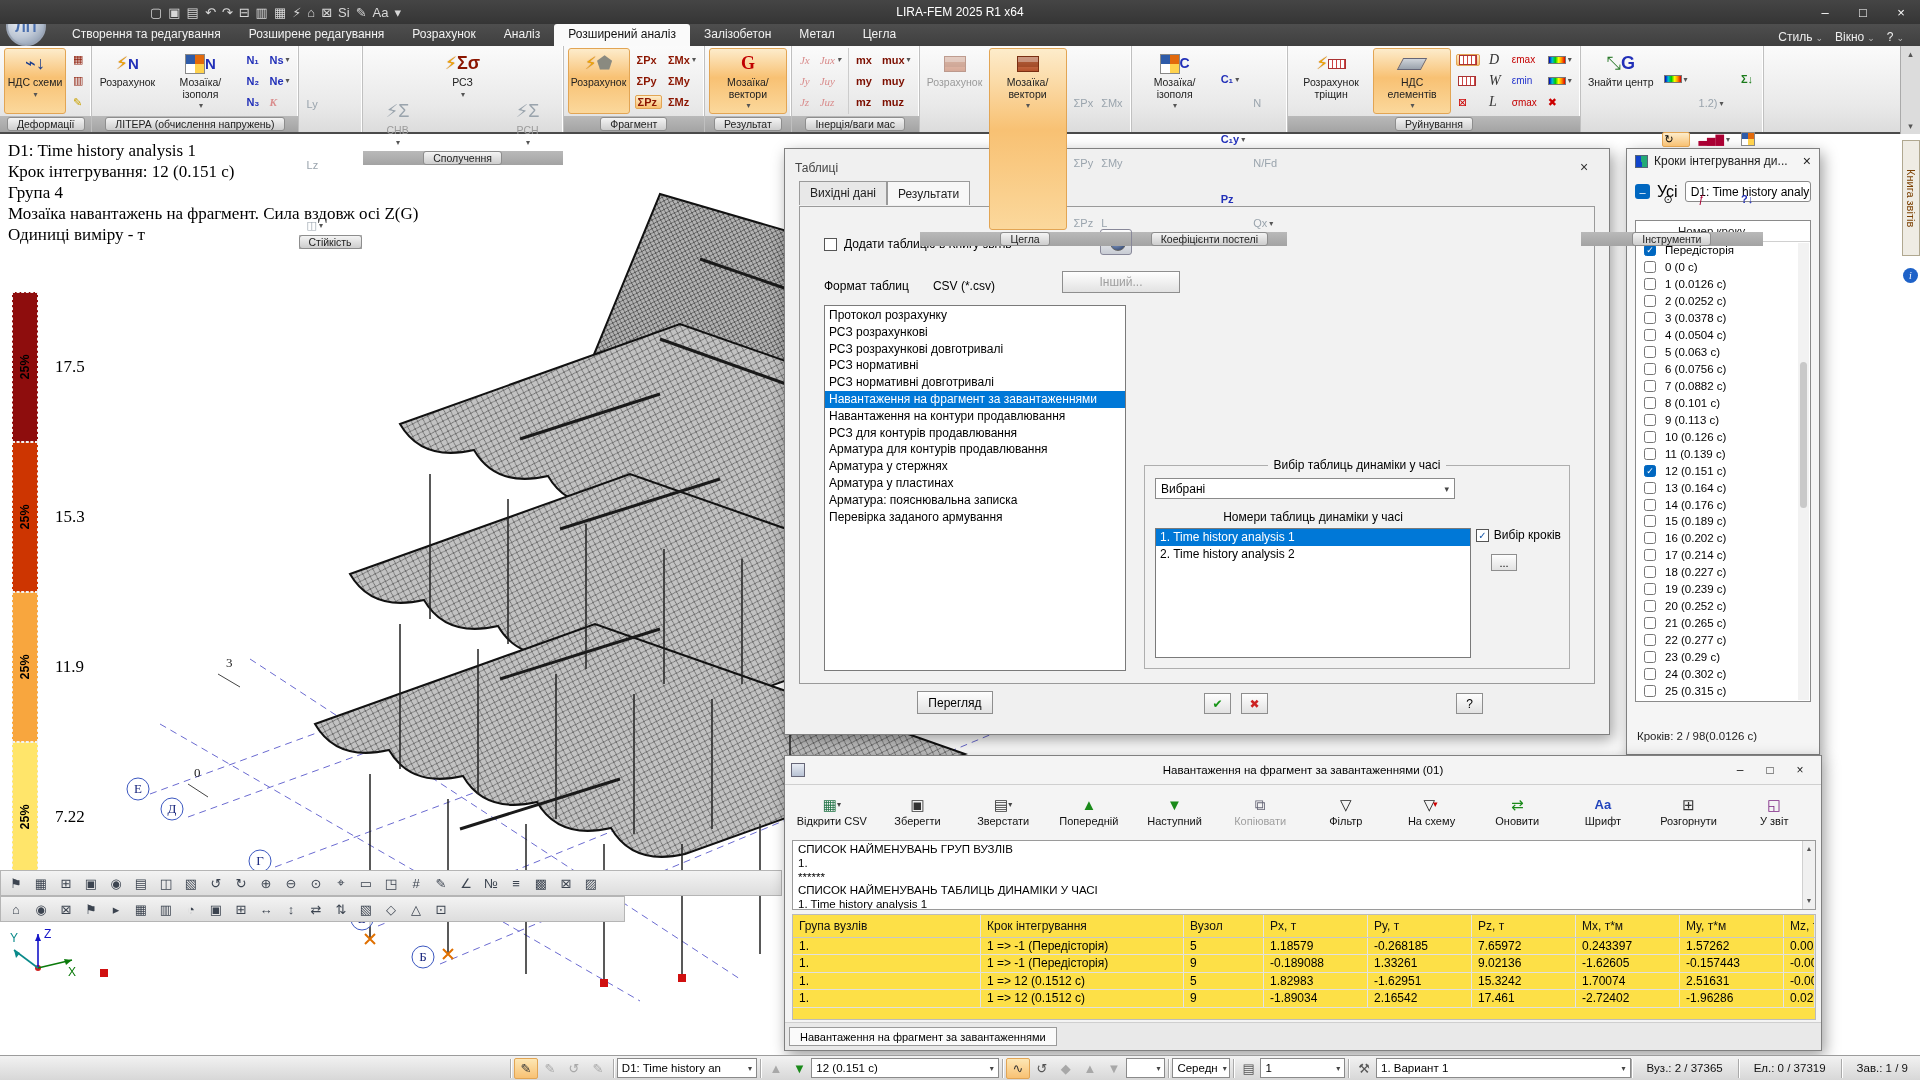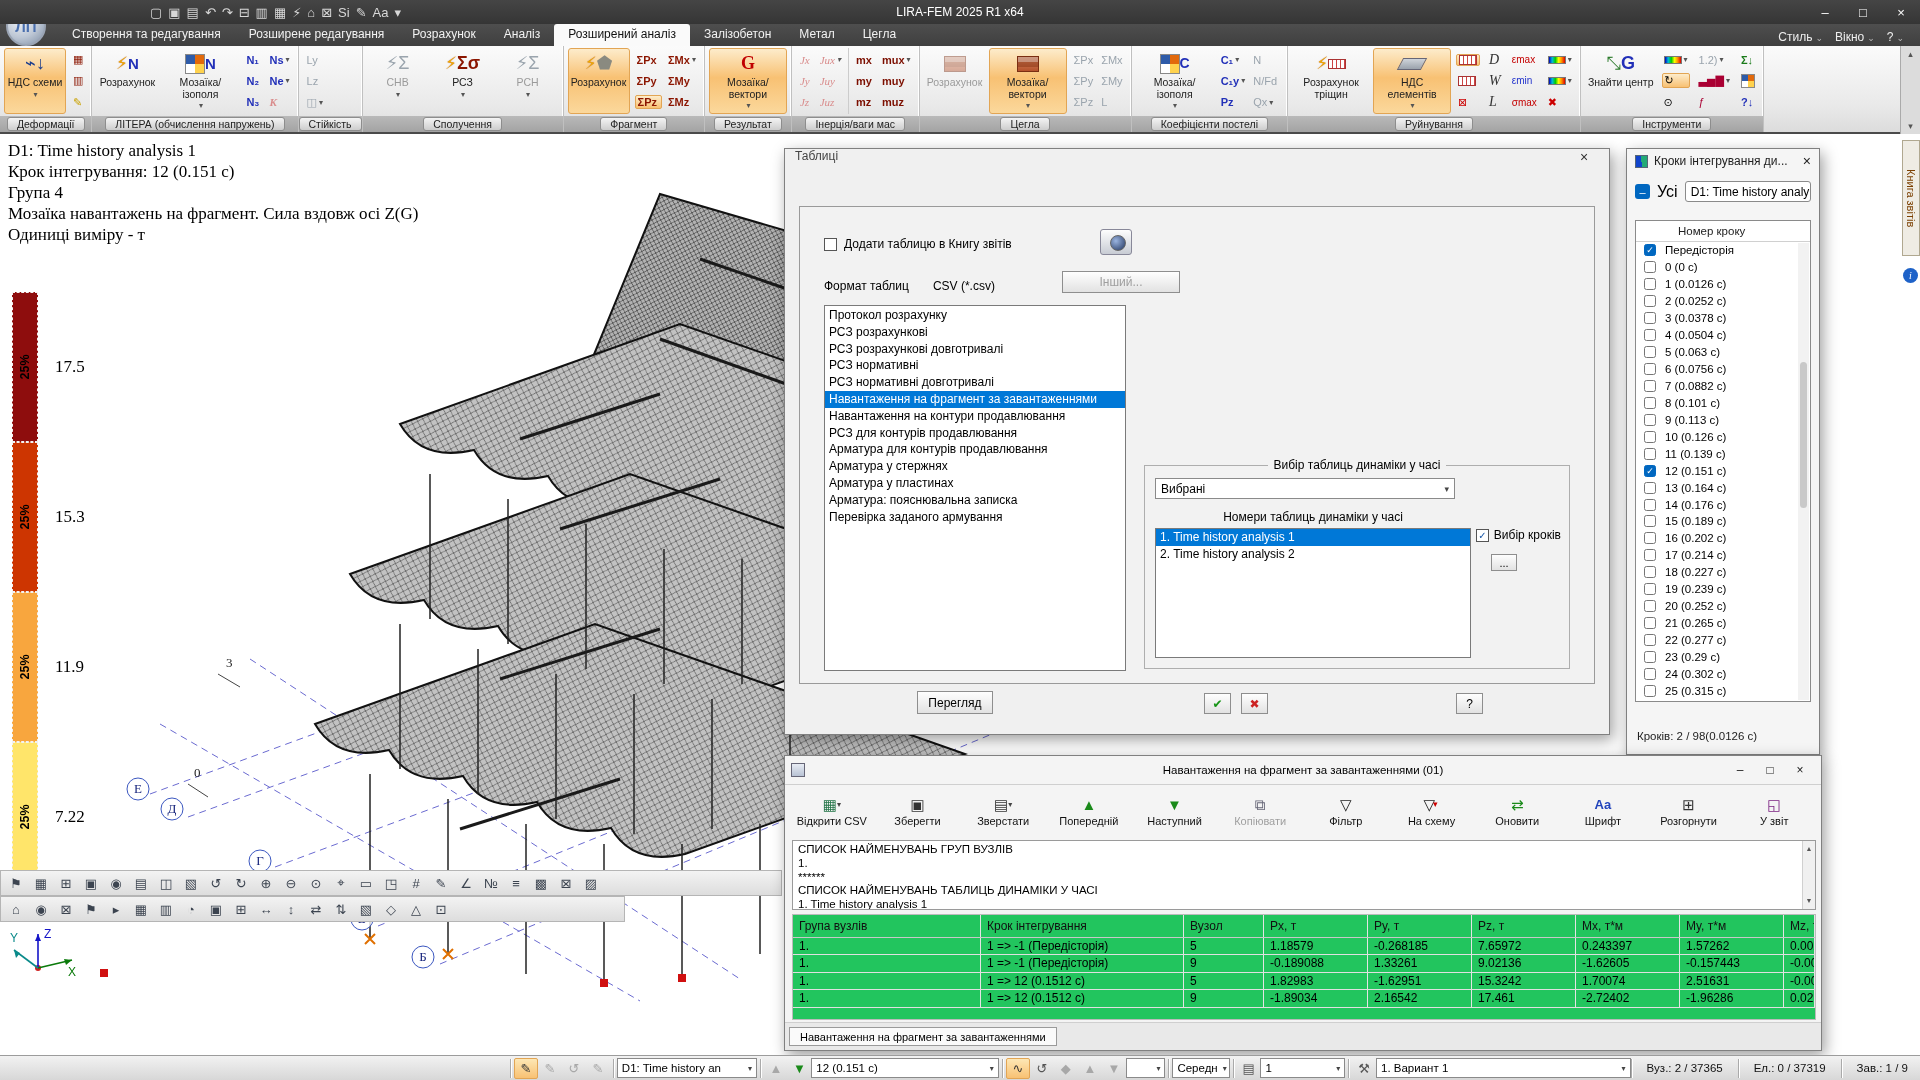--- a/index.html
+++ b/index.html
@@ -45,21 +45,21 @@
   .gletter{font-family:"Liberation Serif",serif;font-weight:bold;color:#c00000;font-size:18px;}
   .brick{width:22px;height:16px;background:linear-gradient(#d98a63,#b4522c);border:1px solid #7a2e12;
     box-shadow:inset 0 5px 0 rgba(255,255,255,.35), inset 0 10px 0 rgba(120,40,10,.4);}
   .slab{width:24px;height:12px;background:linear-gradient(#cfd4da,#9aa2ac);border:1px solid #667;transform:skewX(-28deg);}
   .arrow{font-size:8px;color:#555;margin-left:1px;}
   .sgrid{display:grid;grid-auto-rows:1fr;align-items:center;column-gap:4px;font-size:11px;padding:1px 2px;}
   .c2{grid-template-columns:auto auto;}
   .st{display:flex;align-items:center;gap:1px;padding:0 2px;white-space:nowrap;}
   .mar{color:#8b1500;font-weight:bold;}
   .blu{color:#2230b8;font-weight:bold;}
-  .gry{color:#9aa4ad;}
+  .gry{color:#9aa4ad;margin-top:48px;}
   .jred{color:#d98c8c;font-style:italic;font-family:"Liberation Serif",serif;}
   .dred{color:#7c0f00;font-weight:bold;}
   .ital{font-style:italic;font-family:"Liberation Serif",serif;color:#333;font-size:14px;}
   .eps{font-size:10px;}
   .epsr{color:#c40000;}
   .epsb{color:#2233cc;}
   .onbox{background:linear-gradient(#fdeccb,#f8c173);border:1px solid #e2a554;border-radius:2px;}
   .rulerchip{width:18px;height:10px;border:1px solid #a33;background:repeating-linear-gradient(90deg,#fff 0 3px,#c44 3px 4px);}
   .rainbow{width:18px;height:8px;border:1px solid #777;background:linear-gradient(90deg,#00b,#0bd,#0c0,#ff0,#f80,#d00);}
   .ribscroll{position:absolute;right:0;top:46px;width:20px;height:88px;background:#dcdcdc;border-left:1px solid #aaa;
@@ -79,21 +79,21 @@
   .flwin{position:absolute;background:#f0f0f0;border:1px solid #808080;box-shadow:3px 5px 14px rgba(0,0,0,.38);}
   .cb{width:13px;height:13px;border:1px solid #555;background:#fff;display:inline-flex;align-items:center;justify-content:center;
     font-size:10px;color:#1857a8;flex:none;}
   .dd{border:1px solid #8a8a8a;background:#fff;display:flex;align-items:center;padding:0 5px;font-size:12px;height:21px;
     white-space:nowrap;overflow:hidden;}
   .dd::after{content:"▾";margin-left:auto;font-size:9px;color:#444;padding-left:6px;}
   .btn3d{border:1px solid #8e8e8e;background:linear-gradient(#fefefe,#e2e2e2);font-size:12px;
     display:inline-flex;align-items:center;justify-content:center;}
   
   .dlg{left:784px;top:148px;width:826px;height:587px;z-index:10;}
-  .dlg-title{height:26px;display:flex;align-items:flex-start;padding:0 10px;font-size:12px;color:#444;}
+  .dlg-title{height:26px;display:flex;align-items:flex-end;padding:0 10px;font-size:12px;color:#444;}
   .dlg-close{margin-left:auto;font-size:14px;color:#333;width:30px;text-align:center;}
   .dlg-tabs{display:flex;margin:6px 0 0 14px;}
   .dtab{font-size:12px;padding:4px 10px;border:1px solid #9a9a9a;border-bottom:none;background:#e8e8e8;color:#222;}
   .dtab.act{background:#f7f7f7;position:relative;top:0;padding-top:5px;font-weight:normal;z-index:2;}
   .dlg-frame{position:absolute;left:14px;right:14px;top:57px;bottom:50px;border:1px solid #9a9a9a;background:#f2f2f2;}
   .addrow{position:absolute;left:24px;top:30px;display:flex;align-items:center;gap:7px;font-size:12px;}
   .cam{position:absolute;left:300px;top:22px;width:32px;height:26px;border:1px solid #889;border-radius:3px;
     background:linear-gradient(#fdfdfd,#c8ccd4);}
   .cam::after{content:"";position:absolute;left:9px;top:5px;width:14px;height:14px;border-radius:50%;
     background:radial-gradient(circle at 35% 35%,#9ab4e0,#23365e);border:1px solid #666;}
@@ -153,21 +153,21 @@
   .ic-green{color:#1a8a1a;}
   .ic-copy{color:#667;}
   .ic-funnel{color:#222;}
   .ic-red{color:#c00;font-size:9px;margin-left:-4px;}
   .ic-font{color:#2244bb;font-weight:bold;font-size:13px;}
   .ic-purple{color:#7a2080;}
   .res-info{position:absolute;left:7px;top:84px;width:1024px;height:70px;background:#fff;border:1px solid #9a9a9a;
     font-size:11.5px;line-height:13.8px;padding:2px 16px 2px 5px;overflow:hidden;}
   .res-infoscroll{position:absolute;right:0;top:0;bottom:0;width:13px;background:#f0f0f0;border-left:1px solid #d0d0d0;
     display:flex;flex-direction:column;justify-content:space-between;align-items:center;font-size:7px;color:#555;padding:1px 0;}
-  .res-table{position:absolute;left:7px;top:158px;width:1024px;height:106px;background:#22c55e;border:1px solid #bbb;
+  .res-table{position:absolute;left:7px;top:158px;width:1024px;height:106px;background:#fde047;border:1px solid #bbb;
     font-size:12px;overflow:hidden;}
   .trow{display:grid;grid-template-columns:188px 203px 80px 104px 104px 104px 104px 104px 1fr;
     height:17.4px;line-height:17px;border-bottom:1px solid #e0e0e0;}
   .trow span{padding:0 6px;border-right:1px solid #e4e4e4;white-space:nowrap;overflow:hidden;}
   .thead{height:23px;line-height:22px;border-bottom:1px solid #c8c8c8;color:#111;}
   .res-strip{position:absolute;left:0;right:0;bottom:0;height:28px;background:#e9e9e9;border-top:1px solid #cfcfcf;}
   .res-tab{position:absolute;left:4px;top:4px;height:19px;background:#fafafa;border:1px solid #9a9a9a;
     font-size:11px;display:flex;align-items:center;padding:0 10px;}
   
   .booktab{position:absolute;right:0;top:140px;width:18px;height:116px;background:#efece4;border:1px solid #b0a890;
@@ -785,20 +785,25 @@
 </div>
 
 <div class="booktab">Книга звітів</div>
 <div class="infoicon">i</div>
 
 <div class="flwin dlg">
   <div class="dlg-title">
     <span>Таблиці</span>
     <span class="dlg-close">×</span>
   </div>
+  <div class="dlg-tabs">
+
+  <div class="dtab">Вихідні дані</div>
+      <div class="dtab act">Результати</div>
+    </div>
   <div class="dlg-frame">
     <div class="addrow">
       <span class="cb"></span>
       <span>Додати таблицю в Книгу звітів</span>
     </div>
     <div class="cam"></div>
     <div class="fmtrow">
       <span>Формат таблиц</span>
       <span class="fmtval">CSV (*.csv)</span>
     </div>

